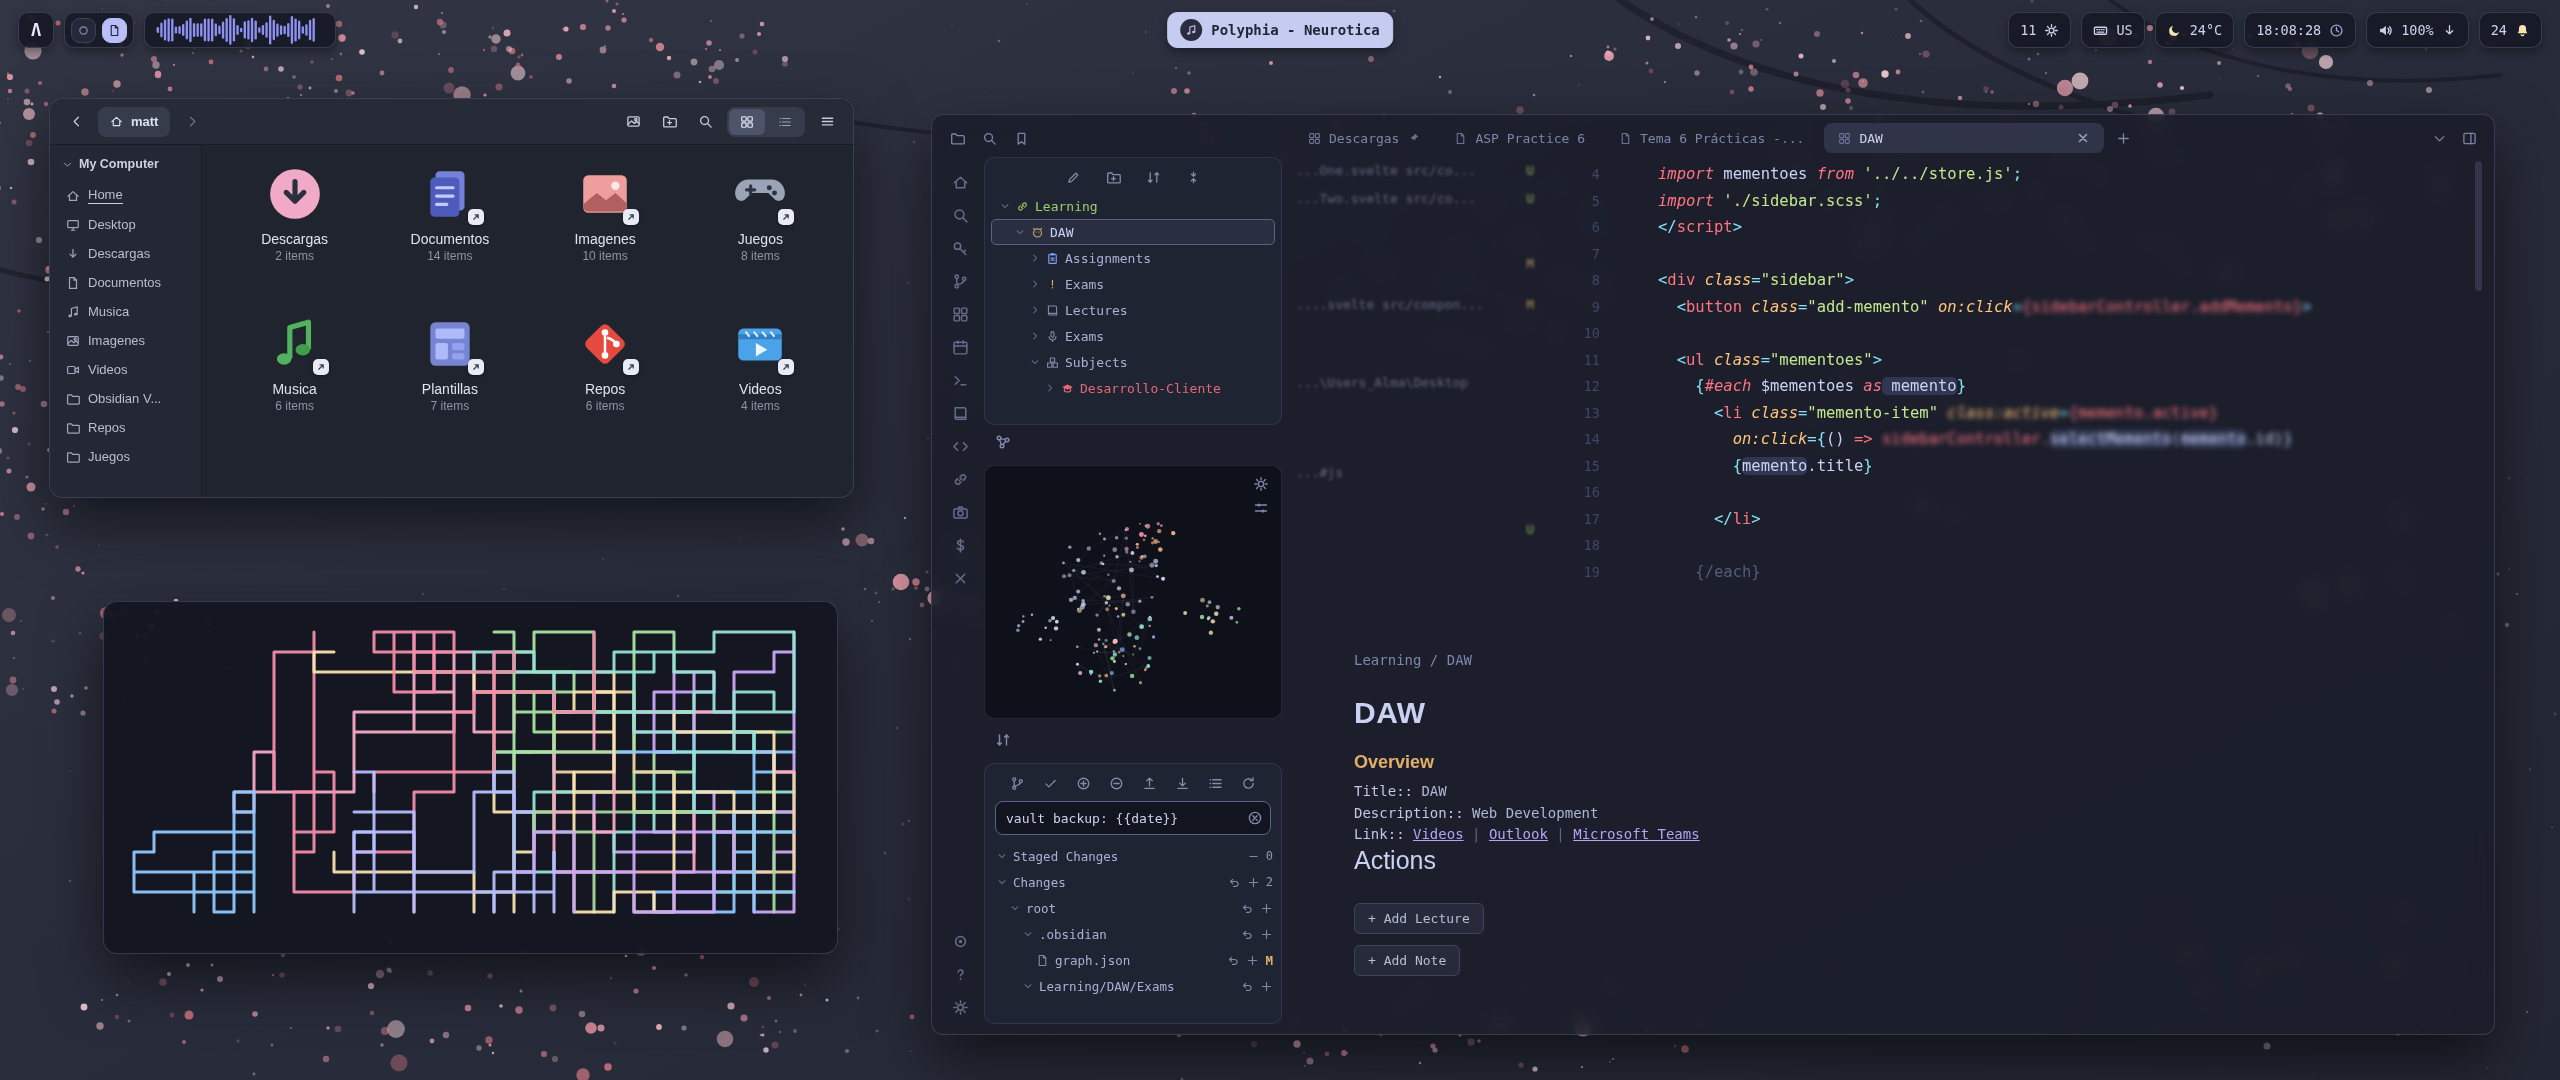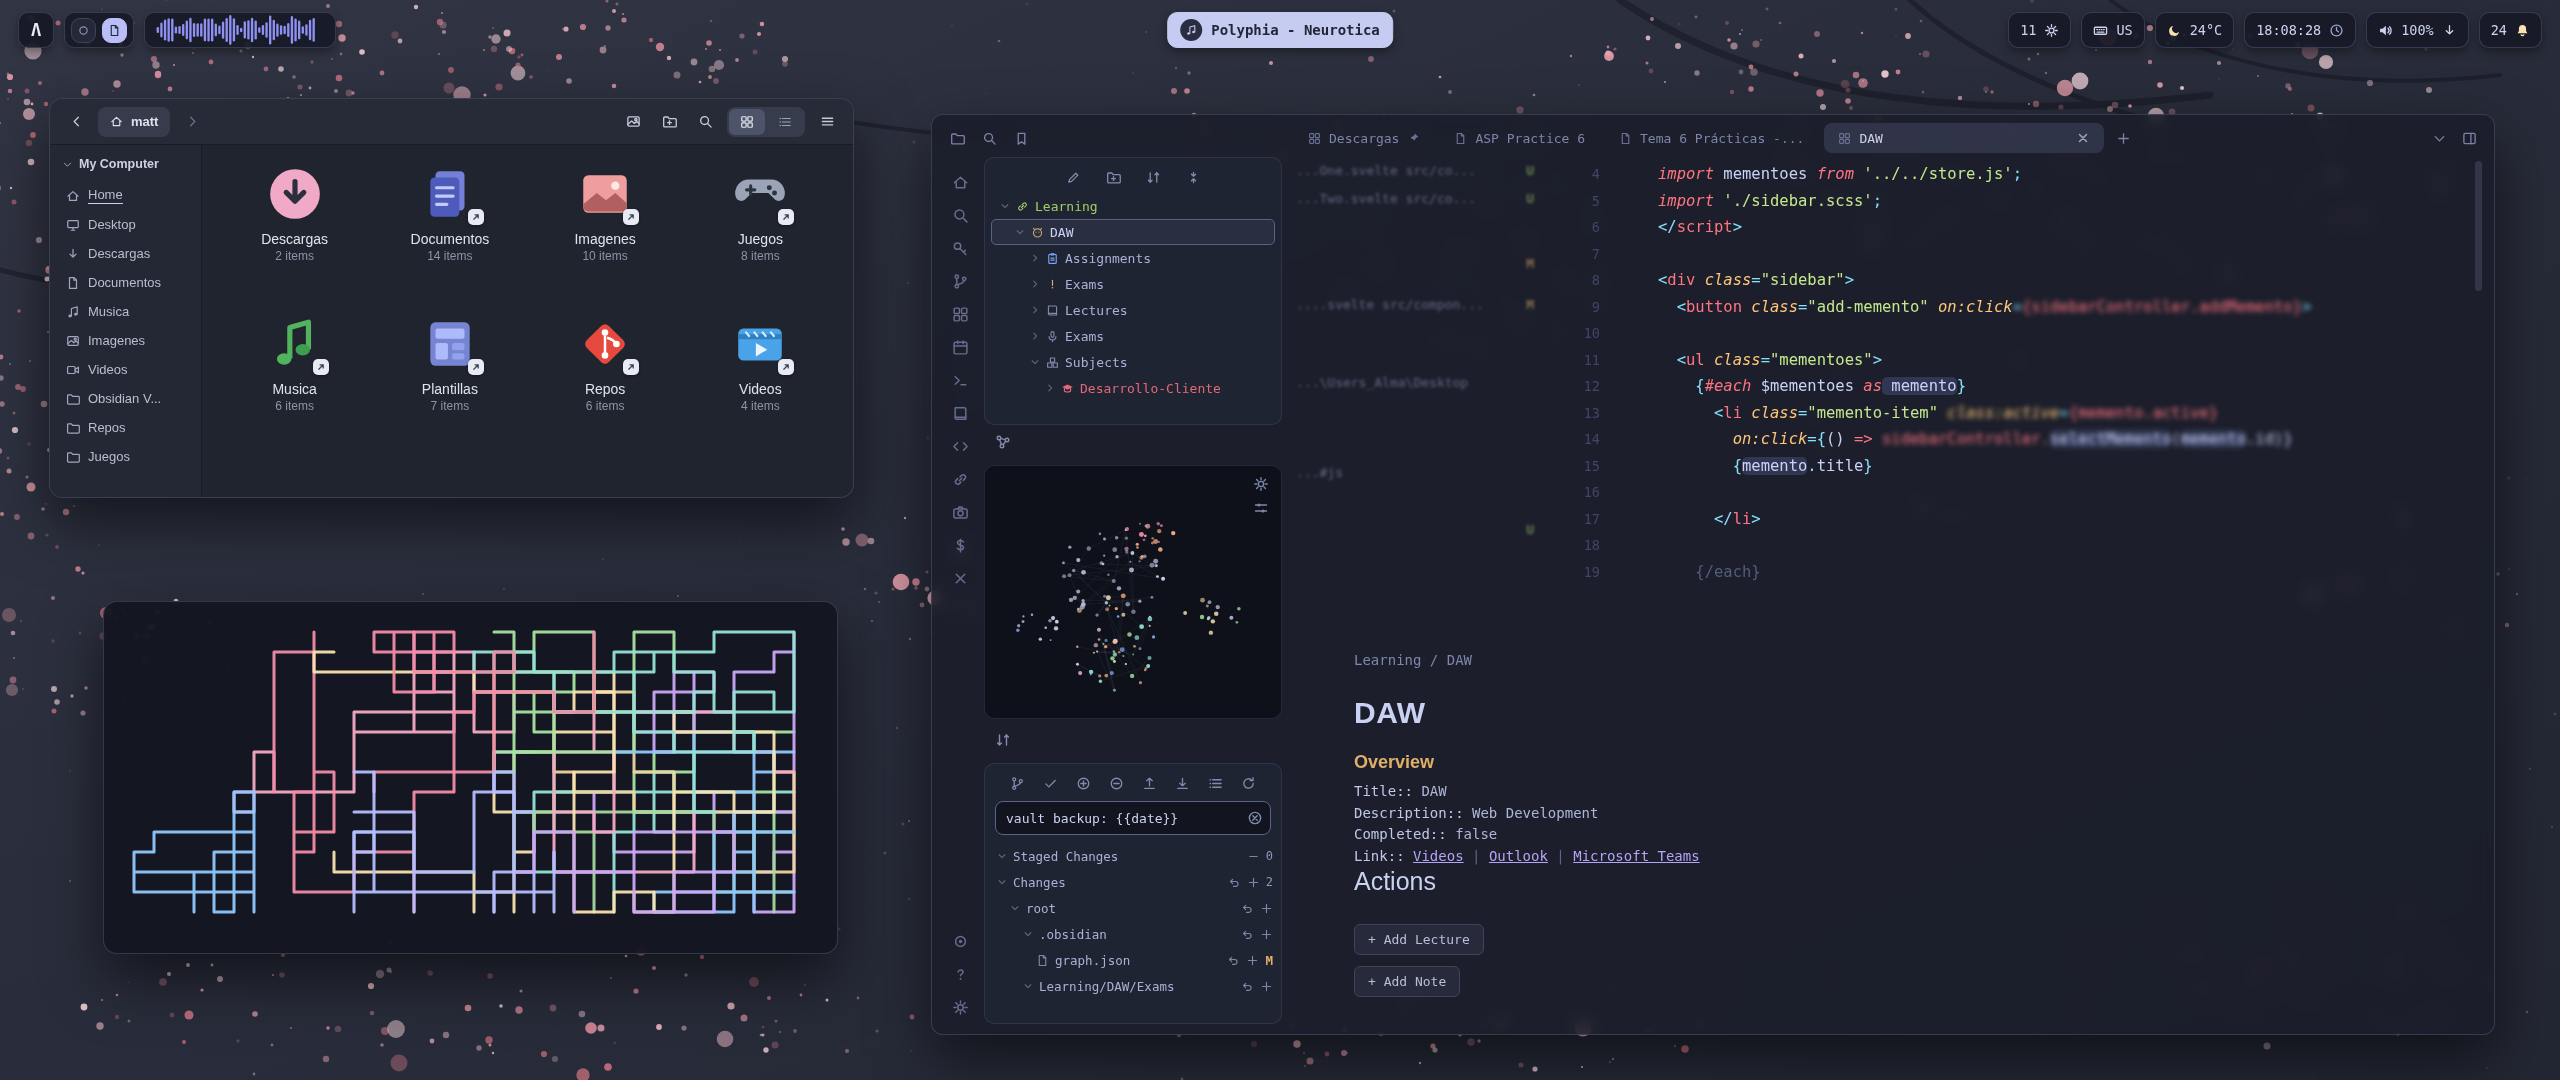--- a/index.html
+++ b/index.html
@@ -2654,21 +2654,20 @@
             <span class="ct"><span class="tk-dim">    {/each}</span></span>
           </div>
         </div>
       <div id="note">
         <div id="note-breadcrumb">Learning / DAW</div>
         <h1 id="note-title">DAW</h1>
         <div id="note-overview">Overview</div>
         <div id="note-fields">
             <div class="nfield"><span class="nkey">Title::</span> DAW</div>
             <div class="nfield"><span class="nkey">Description::</span> Web Development</div>
-            <div class="nfield"><span class="nkey">Completed::</span> false</div>
             <div class="nfield"><span class="nkey">Link::</span> <a class="nlink">Videos</a><span class="sep"> | </span><a class="nlink">Outlook</a><span class="sep"> | </span><a class="nlink">Microsoft Teams</a></div>
           </div>
         <div id="note-actions">Actions</div>
         <div id="note-buttons">
             <button class="nbtn">+ Add Lecture</button>
             <button class="nbtn">+ Add Note</button>
           </div>
       </div>
       <div id="ed-scroll"></div>
     </div>

